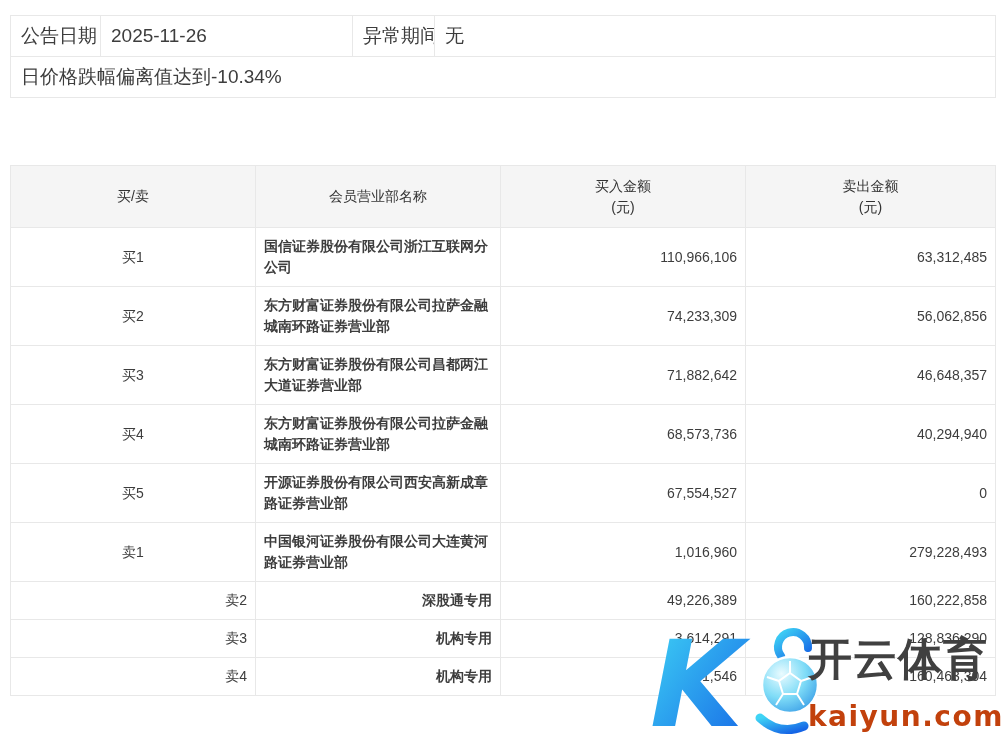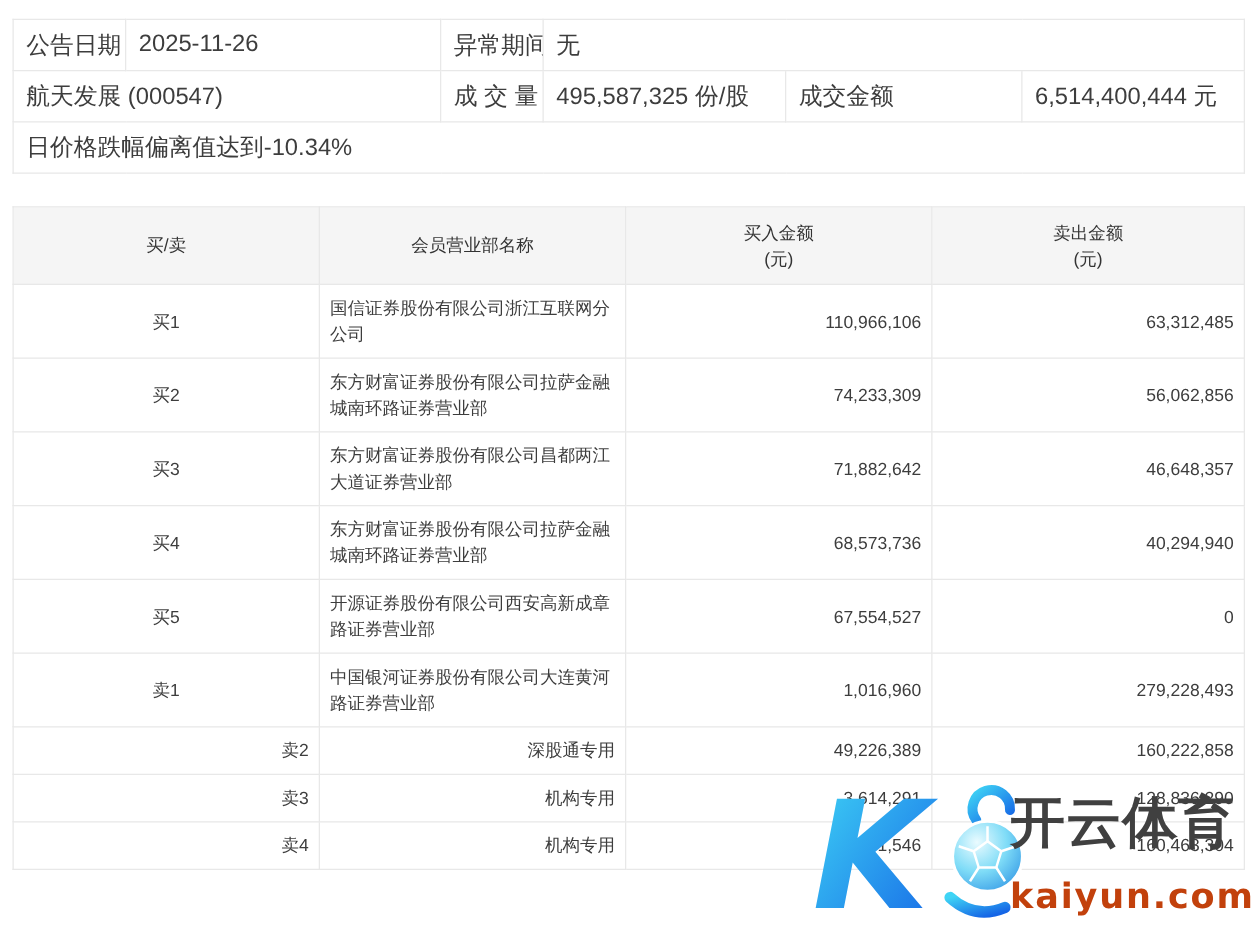--- a/index.html
+++ b/index.html
@@ -27,21 +27,21 @@
   }
   .main-table th {
     background:#f5f5f5; border:1px solid #e8e8e8; font-weight:normal;
     height:62px; text-align:center; line-height:1.45; color:#333;
   }
   .main-table td {
     border:1px solid #e8e8e8; padding:8px 8px; line-height:1.5;
     background:#ffffff;
   }
   .c-side { text-align:center; }
-  .c-name { padding:8px 12px 8px 9px; }
+  .c-name { padding:8px 12px 8px 9px;font-weight:bold; }
   .c-buy  { text-align:right; padding-right:6px; }
   .c-sell { text-align:right; padding-right:16px; }
   .row-tall td { height:58px; }
   .row-short td { height:38px;text-align:right; }
 
   
   .watermark {
     position:absolute; left:650px; top:626px; width:350px; height:117px;
     pointer-events:none; z-index:5;
   }
@@ -68,27 +68,20 @@
     <col style="width:194px">
       <col style="width:189px">
       <col style="width:178px">
   </colgroup>
   <tbody>
       <tr>
     <td>公告日期</td>
     <td>2025-11-26</td>
     <td>异常期间</td>
     <td colspan="3">无</td>
-  </tr>
-  <tr>
-    <td colspan="2">航天发展 (000547)</td>
-    <td>成 交 量</td>
-    <td>495,587,325 份/股</td>
-    <td>成交金额</td>
-    <td>6,514,400,444 元</td>
   </tr>
   <tr>
     <td colspan="6">日价格跌幅偏离值达到-10.34%</td>
   </tr>
 </tbody>
   </table>
 
 <table class="main-table">
   <colgroup>
     <col style="width:245px">

